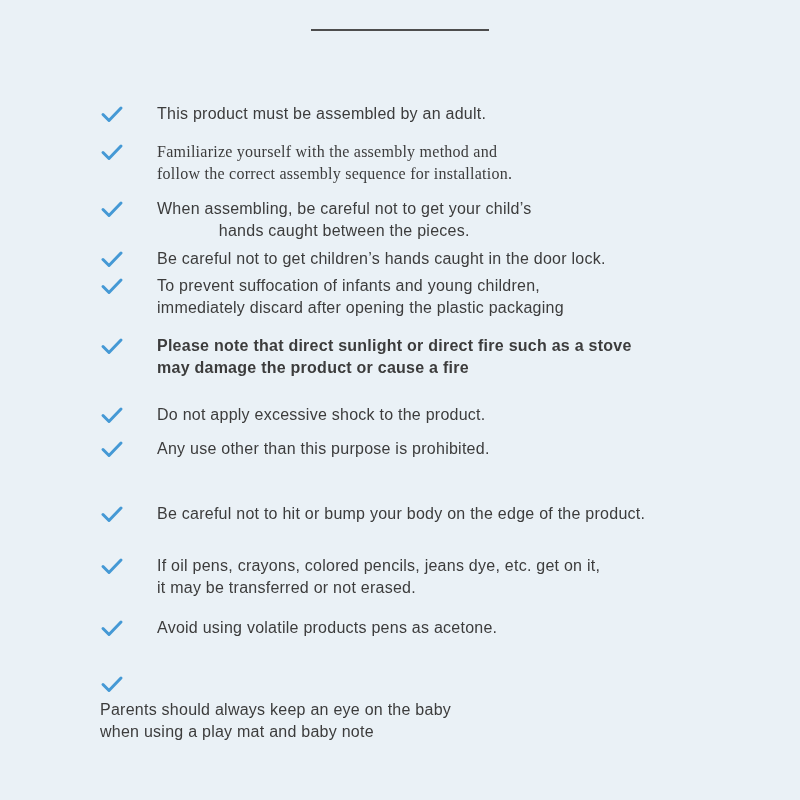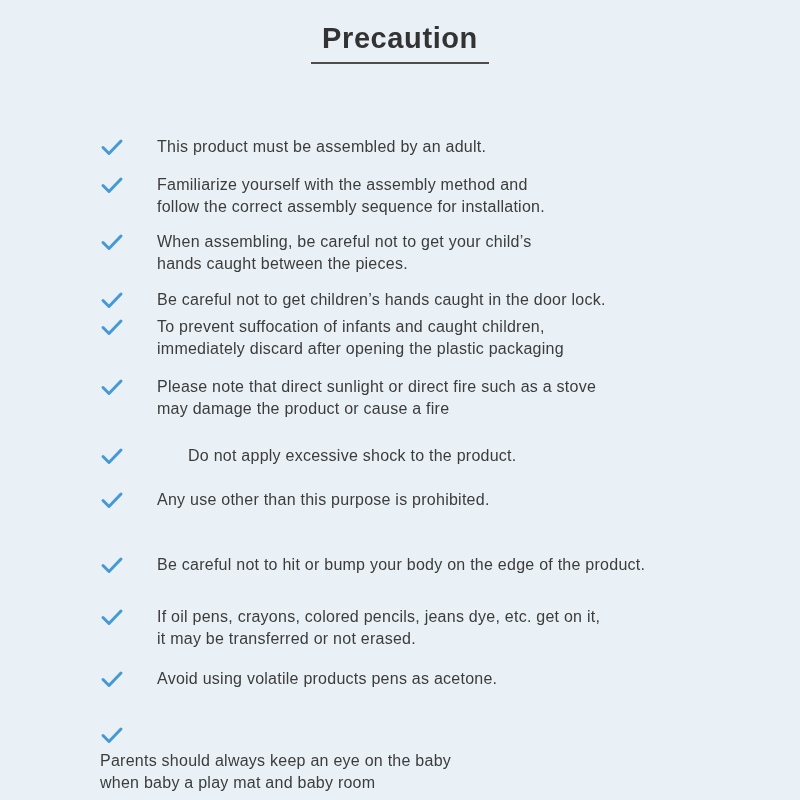--- a/index.html
+++ b/index.html
@@ -44,39 +44,38 @@
     font-size:16px;
     letter-spacing:0.25px;
     color:#3c3c3c;
   }
   .text .line{
     line-height:22px;
     white-space:nowrap;
   }
   
   .item:nth-child(1){margin-bottom:16px;}
-  .item:nth-child(2){margin-bottom:13px;}
-  .item:nth-child(3){margin-bottom:14px;}
+  .item:nth-child(2){margin-bottom:13px;font-family:Liberation Serif, serif;}
+  .item:nth-child(3){margin-bottom:6px;text-align:center;}
   .item:nth-child(4){margin-bottom:5px;}
   .item:nth-child(5){margin-bottom:16px;}
-  .item:nth-child(6){margin-bottom:25px;}
-  .item:nth-child(7){margin-bottom:22px;gap:31px;}
+  .item:nth-child(6){margin-bottom:25px;font-weight:bold;}
+  .item:nth-child(7){margin-bottom:12px;}
   .item:nth-child(8){margin-bottom:43px;}
   .item:nth-child(9){margin-bottom:30px;}
   .item:nth-child(10){margin-bottom:18px;}
   .item:nth-child(11){margin-bottom:34px;}
   .item:nth-child(12){margin-bottom:0;flex-direction:column;}
 </style>
 </head>
 <body>
 
 <div class="page">
   <div class="header">
     <div>
-      <span class="title">Precaution</span>
       <div class="title-underline"></div>
     </div>
   </div>
 
   <div class="list" id="precaution-list">
   <div class="item">
     <span class="check">
       <svg width="24" height="18" viewBox="0 0 24 18">
         <polyline points="3,9.5 9,15.5 21,3" fill="none" stroke="#4599d5" stroke-width="3" stroke-linecap="round" stroke-linejoin="round"></polyline>
       </svg>
@@ -121,21 +120,21 @@
         </div>
   </div>
 
   <div class="item">
     <span class="check">
       <svg width="24" height="18" viewBox="0 0 24 18">
         <polyline points="3,9.5 9,15.5 21,3" fill="none" stroke="#4599d5" stroke-width="3" stroke-linecap="round" stroke-linejoin="round"></polyline>
       </svg>
     </span>
     <div class="text">
-          <div class="line">To prevent suffocation of infants and caught children,</div>
+          <div class="line">To prevent suffocation of infants and young children,</div>
           <div class="line">immediately discard after opening the plastic packaging</div>
         </div>
   </div>
 
   <div class="item">
     <span class="check">
       <svg width="24" height="18" viewBox="0 0 24 18">
         <polyline points="3,9.5 9,15.5 21,3" fill="none" stroke="#4599d5" stroke-width="3" stroke-linecap="round" stroke-linejoin="round"></polyline>
       </svg>
     </span>
@@ -202,17 +201,17 @@
   </div>
 
   <div class="item">
     <span class="check">
       <svg width="24" height="18" viewBox="0 0 24 18">
         <polyline points="3,9.5 9,15.5 21,3" fill="none" stroke="#4599d5" stroke-width="3" stroke-linecap="round" stroke-linejoin="round"></polyline>
       </svg>
     </span>
     <div class="text">
           <div class="line">Parents should always keep an eye on the baby</div>
-          <div class="line">when baby a play mat and baby room</div>
+          <div class="line">when using a play mat and baby note</div>
         </div>
   </div>
 </div>
 </div>
 
 </body></html>

